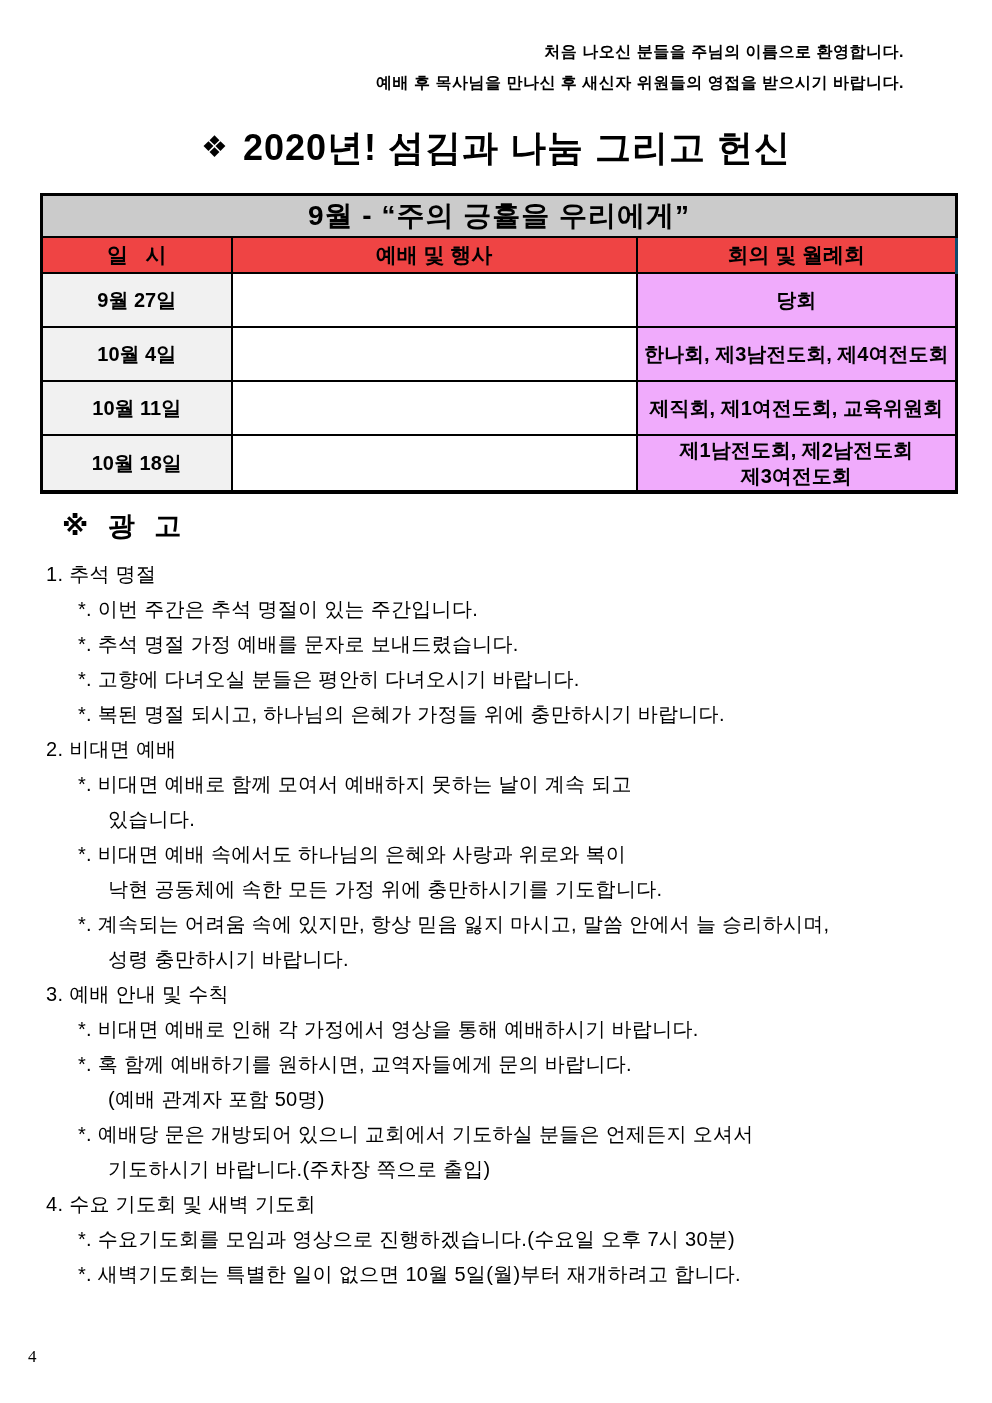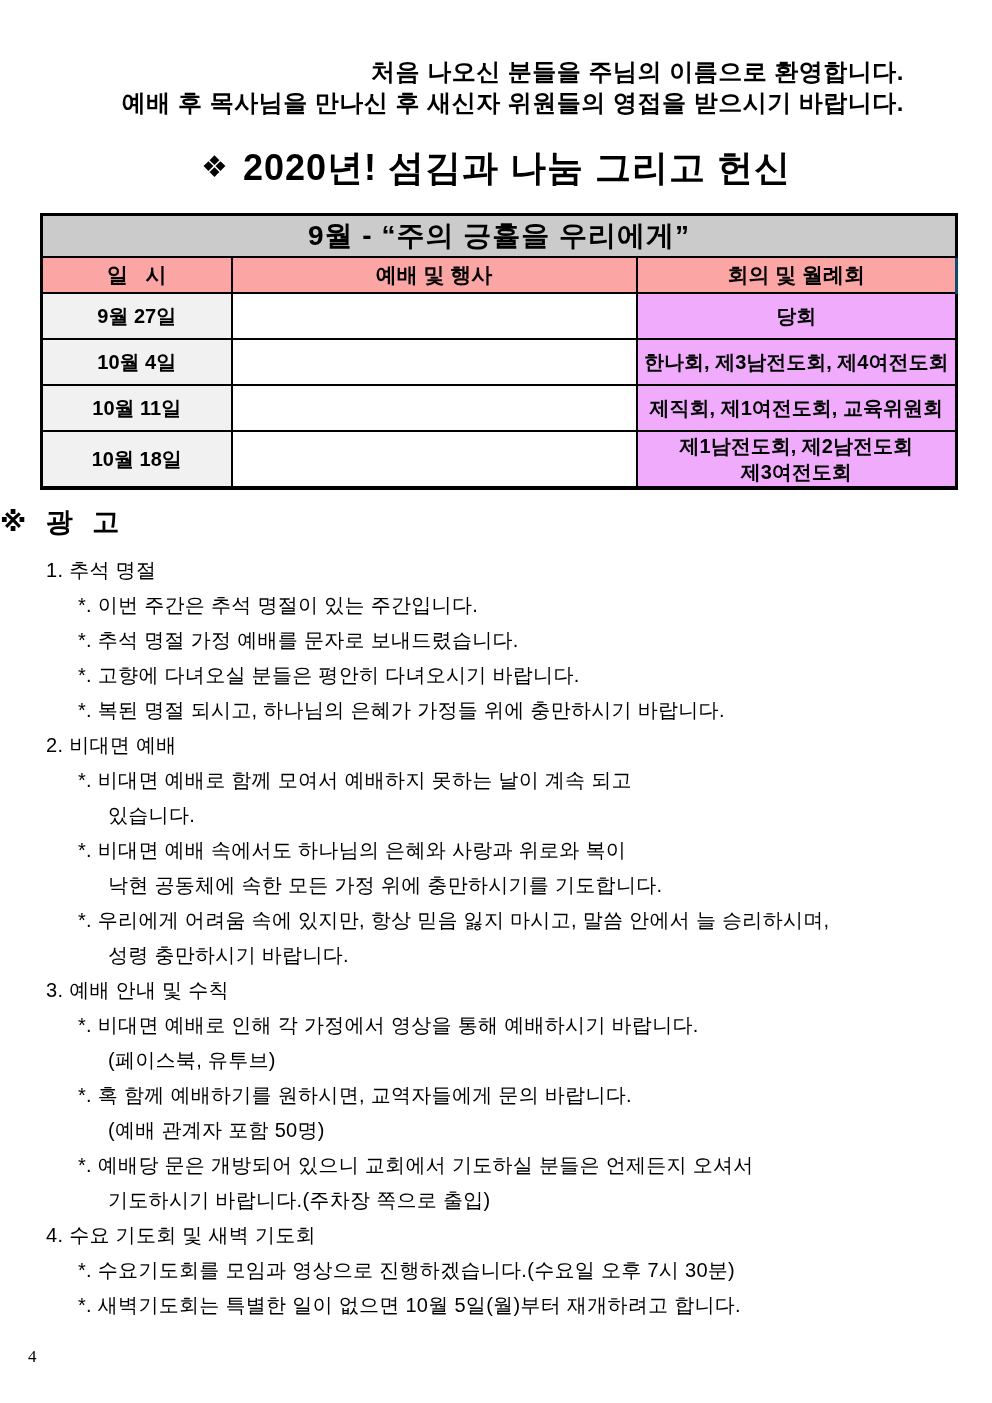--- a/index.html
+++ b/index.html
@@ -7,25 +7,25 @@
     position: relative;
     width: 992px;
     height: 1403px;
     background: #ffffff;
     font-family: "Liberation Sans", "DejaVu Sans", sans-serif;
     color: #000000;
     overflow: hidden;
   }
   
   .welcome {
-    padding-top: 56px;
+    padding-top: 36px;
     padding-right: 88px;
     text-align: right;
     font-weight: bold;
-    font-size: 24px;
+    font-size: 16px;
     line-height: 31px;
     letter-spacing: 0.5px;
   }
   
   .main-title {
     margin-top: 26px;
     text-align: center;
     font-weight: bold;
     font-size: 36px;
     letter-spacing: 1px;
@@ -48,46 +48,47 @@
   table.schedule .caption-cell {
     background: #cbcbcb;
     font-size: 28px;
     height: 30px;
     border-top: 3px solid #000;
     border-left: 3px solid #000;
     border-right: 3px solid #000;
     letter-spacing: 1px;
   }
   table.schedule th {
-    background: #fca5a5;
+    background: #ef4444;
     font-size: 21px;
     height: 32px;
     white-space: pre;
   }
   table.schedule td.date-cell {
     background: #f1f1f1;
     font-size: 20px;
     border-left: 3px solid #000;
   }
   table.schedule td.worship-cell { background: #ffffff; }
   table.schedule td.meeting-cell {
     background: #f0abfc;
     font-size: 20px;
     border-right: 3px solid #000;
     line-height: 26px;
   }
-  table.schedule tr.data-row { height: 46px; }
+  table.schedule tr.data-row { height: 54px; }
   table.schedule tr.data-row-tall { height: 55px; }
   table.schedule tr.bottom-row td { border-bottom: 4px solid #000; }
   .col-date { width: 190px; }
   .col-worship { width: 405px; }
   .col-meeting { width: 320px; }
   
   .notice-heading {
     margin-top: 14px;
+    margin-left: 62px;
     font-weight: bold;
     font-size: 27px;
     letter-spacing: 6px;
   }
   .notice-lines {
     margin-top: 13px;
     font-size: 20px;
     line-height: 35px;
     letter-spacing: 0.3px;
   }
@@ -165,25 +166,24 @@
     <div class="notice-line lv0">1. 추석 명절</div>
     <div class="notice-line lv1">*. 이번 주간은 추석 명절이 있는 주간입니다.</div>
     <div class="notice-line lv1">*. 추석 명절 가정 예배를 문자로 보내드렸습니다.</div>
     <div class="notice-line lv1">*. 고향에 다녀오실 분들은 평안히 다녀오시기 바랍니다.</div>
     <div class="notice-line lv1">*. 복된 명절 되시고, 하나님의 은혜가 가정들 위에 충만하시기 바랍니다.</div>
     <div class="notice-line lv0">2. 비대면 예배</div>
     <div class="notice-line lv1">*. 비대면 예배로 함께 모여서 예배하지 못하는 날이 계속 되고</div>
     <div class="notice-line lv2">있습니다.</div>
     <div class="notice-line lv1">*. 비대면 예배 속에서도 하나님의 은혜와 사랑과 위로와 복이</div>
     <div class="notice-line lv2">낙현 공동체에 속한 모든 가정 위에 충만하시기를 기도합니다.</div>
-    <div class="notice-line lv1">*. 우리에게 어려움 속에 있지만, 항상 믿음 잃지 마시고, 말씀 안에서 늘 승리하시며,</div>
+    <div class="notice-line lv1">*. 계속되는 어려움 속에 있지만, 항상 믿음 잃지 마시고, 말씀 안에서 늘 승리하시며,</div>
     <div class="notice-line lv2">성령 충만하시기 바랍니다.</div>
     <div class="notice-line lv0">3. 예배 안내 및 수칙</div>
     <div class="notice-line lv1">*. 비대면 예배로 인해 각 가정에서 영상을 통해 예배하시기 바랍니다.</div>
-    <div class="notice-line lv2">(페이스북, 유투브)</div>
     <div class="notice-line lv1">*. 혹 함께 예배하기를 원하시면, 교역자들에게 문의 바랍니다.</div>
     <div class="notice-line lv2">(예배 관계자 포함 50명)</div>
     <div class="notice-line lv1">*. 예배당 문은 개방되어 있으니 교회에서 기도하실 분들은 언제든지 오셔서</div>
     <div class="notice-line lv2">기도하시기 바랍니다.(주차장 쪽으로 출입)</div>
     <div class="notice-line lv0">4. 수요 기도회 및 새벽 기도회</div>
     <div class="notice-line lv1">*. 수요기도회를 모임과 영상으로 진행하겠습니다.(수요일 오후 7시 30분)</div>
     <div class="notice-line lv1">*. 새벽기도회는 특별한 일이 없으면 10월 5일(월)부터 재개하려고 합니다.</div>
   </div>
 
   <div class="page-number">4</div>

